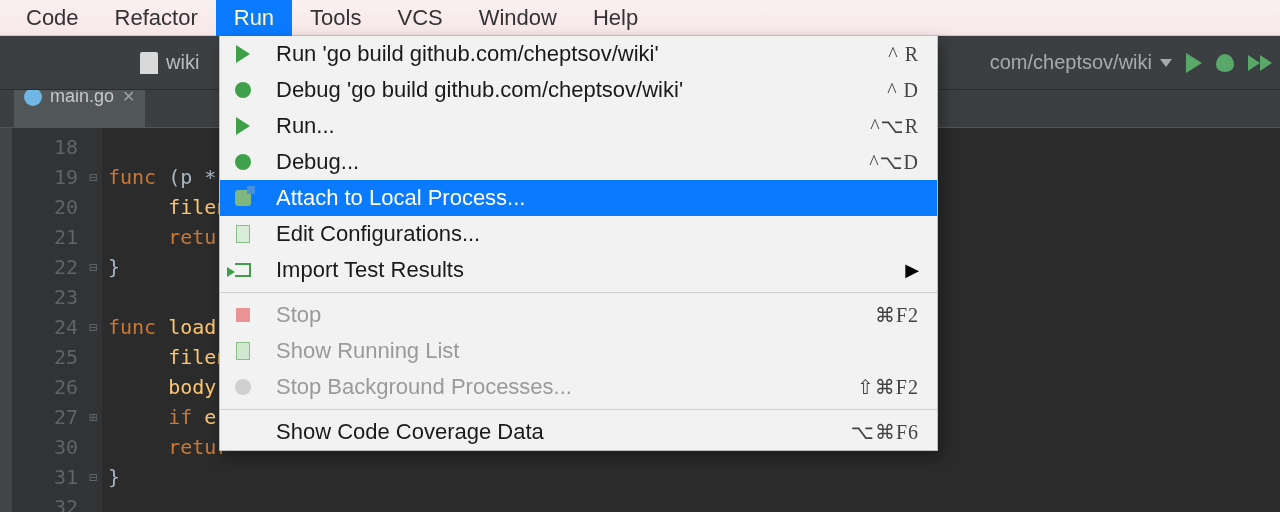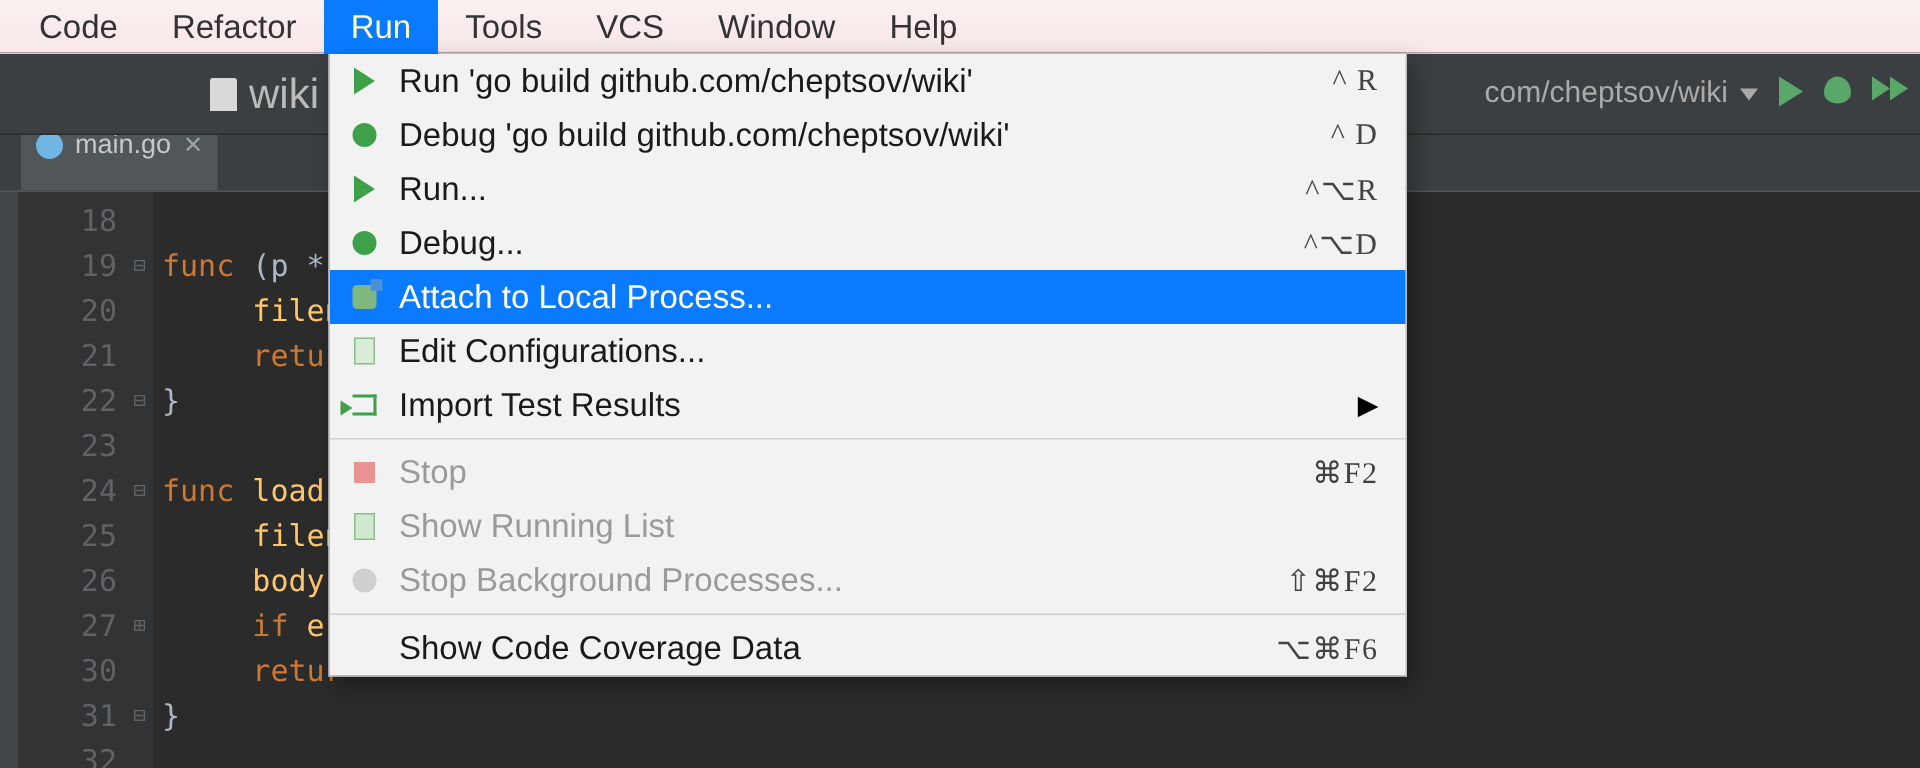--- a/index.html
+++ b/index.html
@@ -2,22 +2,22 @@
 <html><head>
 <meta charset="utf-8">
 <style>
 * { margin:0; padding:0; box-sizing:border-box; }
 body { font-family: -apple-system, "Helvetica Neue", Arial, sans-serif; font-size:21px; width:1280px; height:512px; overflow:hidden; background:#2b2b2b; }
 .menubar { height:36px; background:linear-gradient(#fbf0f1,#f7e7e9); display:flex; align-items:center; padding:0 8px; font-size:22px; color:#333; border-bottom:1px solid #d7c3c5; }
 .menubar .mitem { padding:4px 18px; height:44px; display:flex; align-items:center; }
 .menubar .mitem.active { background:#0a7bff; color:#fef9c3; }
 .toolbar { height:54px; background:#3c3f41; display:flex; align-items:center; padding-left:140px; position:relative; border-bottom:1px solid #2b2b2b; }
 .toolbar .fileicon { width:18px; height:22px; background:#d9d9d9; border-radius:2px 2px 0 0; margin-right:8px; }
-.toolbar .fname { color:#bbb; font-size:28px; }
-.toolbar-right { position:absolute; right:8px; display:flex; gap:14px; }
+.toolbar .fname { color:#bbb; font-size:20px; }
+.toolbar-right { position:absolute; right:8px; display:flex; align-items:center; gap:14px; }
 .run-config { color:#aaa; font-size:20px; display:flex; align-items:center; gap:8px; }
 .tri-down { width:0; height:0; border-left:6px solid transparent; border-right:6px solid transparent; border-top:8px solid #aaa; }
 .play { width:0; height:0; border-left:16px solid #59a869; border-top:10px solid transparent; border-bottom:10px solid transparent; }
 .bug { width:18px; height:18px; background:#59a869; border-radius:50% 50% 50% 50%/60% 60% 40% 40%; position:relative; }
 .playdbl { display:flex; gap:-4px; }
 .playdbl .p1 { width:0; height:0; border-left:12px solid #59a869; border-top:8px solid transparent; border-bottom:8px solid transparent; }
 .tabbar { height:38px; background:#3c3f41; display:flex; align-items:flex-end; padding-left:14px; border-bottom:1px solid #555; }
 .tab { background:#515658; color:#c8c8c8; padding:20px 10px; display:flex; align-items:center; gap:8px; border-top-left-radius:4px; border-top-right-radius:4px; font-size:18px; }
 .tab .go-icon { width:18px; height:18px; background:#6fb6e4; border-radius:50%; }
 .tab .close { color:#9aa0a3; font-size:16px; }
@@ -27,21 +27,21 @@
 .gutter div { height:30px; }
 .fold { width:18px; background:#313335; color:#606366; padding:4px 0; }
 .fold div { height:30px; text-align:center; font-size:14px; }
 .code { padding:4px 0 4px 6px; color:#a9b7c6; white-space:pre; }
 .kw { color:#cc7832; }
 .id { color:#ffc66d; }
 .op { color:#a9b7c6; }
 .br { color:#a9b7c6; }
 .fn { color:#a9b7c6; }
 .menu { position:absolute; left:219px; top:36px; width:719px; background:#f2f2f2; border:1px solid #bdbdbd; border-top:none; box-shadow:4px 6px 14px rgba(0,0,0,.35); font-size:22px; color:#1a1a1a; }
-.menu .row { display:flex; align-items:center; height:36px; padding:0 18px 0 12px; gap:12px; }
+.menu .row { display:flex; align-items:center; height:36px; padding:0 18px 0 12px; gap:22px; }
 .menu .row.sel { background:#0a7bff; color:#fff; }
 .menu .row.dis { color:#9a9a9a; }
 .menu .ic { width:22px; height:22px; display:flex; align-items:center; justify-content:center; flex-shrink:0; }
 .menu .label { flex:1; }
 .menu .short { font-family:-apple-system; color:#444; font-size:20px; letter-spacing:1px; }
 .menu .row.dis .short { color:#404040; }
 .menu hr { border:none; border-top:1px solid #cfcfcf; margin:4px 0; }
 .ic-play { width:0; height:0; border-left:14px solid #3fa04a; border-top:9px solid transparent; border-bottom:9px solid transparent; }
 .ic-play-grey { width:0; height:0; border-left:14px solid #bcbcbc; border-top:9px solid transparent; border-bottom:9px solid transparent; position:relative; }
 .ic-bug { width:16px; height:16px; background:#3fa04a; border-radius:50%; }

